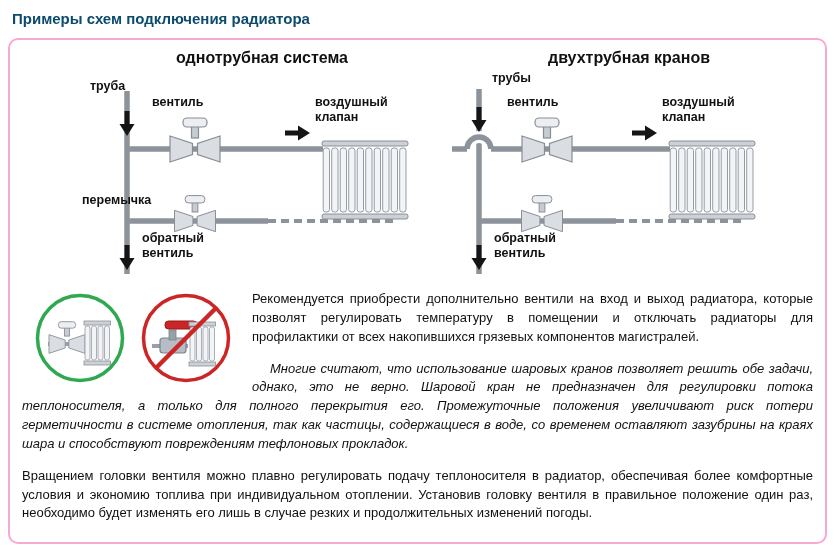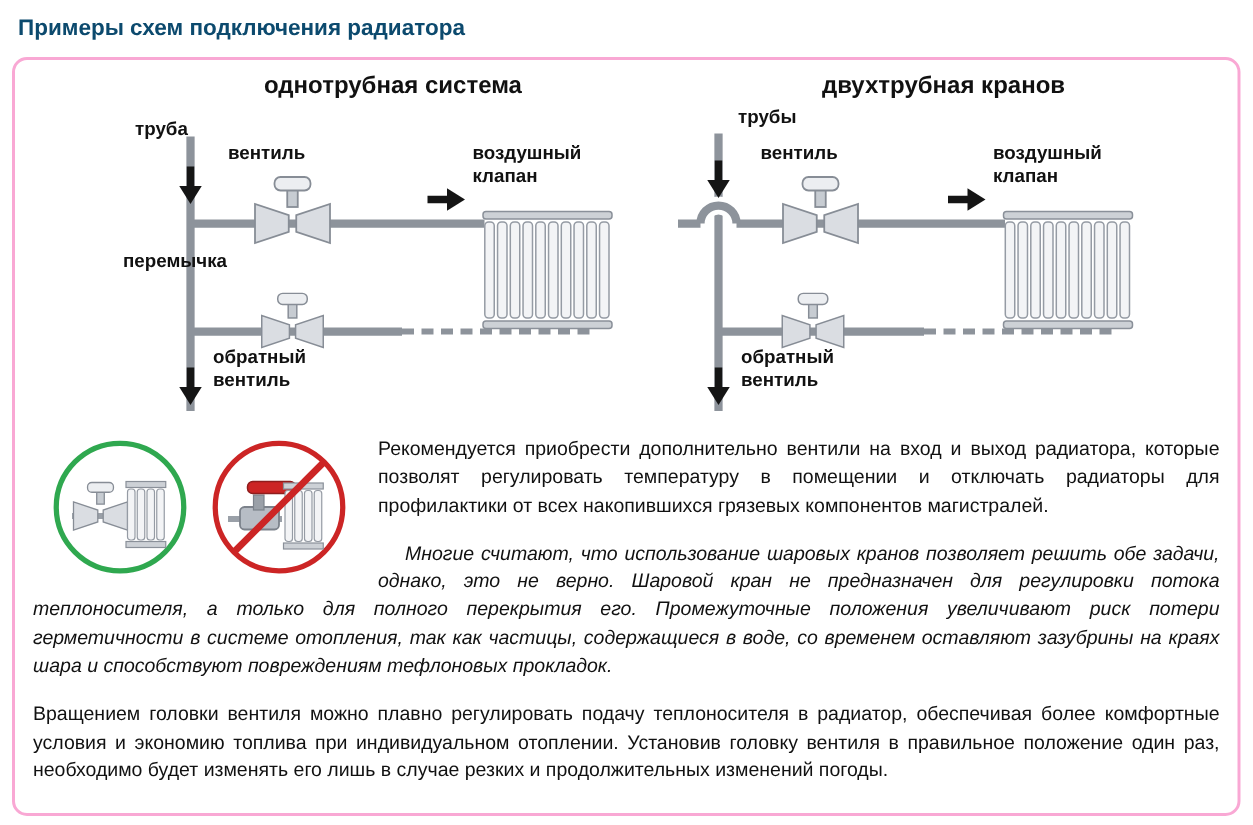--- a/index.html
+++ b/index.html
@@ -85,21 +85,21 @@
             <use href="#radiator" x="240" y="72"></use>
             <use href="#valve" transform="translate(113,80)"></use>
             <use href="#valve" transform="translate(113,152) scale(0.82)"></use>
             <use href="#arrow-down" transform="translate(45,42)"></use>
             <use href="#arrow-down" transform="translate(45,176)"></use>
             <use href="#arrow-right" transform="translate(203,64)"></use>
           </svg>
           <div class="lbl" style="left:8px; top:10px;">труба</div>
           <div class="lbl center" style="left:70px; top:26px; width:80px;">вентиль</div>
           <div class="lbl center" style="left:233px; top:26px; width:100px;">воздушный клапан</div>
-          <div class="lbl" style="left:0px; top:98px;text-align:center;">перемычка</div>
+          <div class="lbl" style="left:0px; top:124px;text-align:center;">перемычка</div>
           <div class="lbl center" style="left:60px; top:162px; width:100px;">обратный вентиль</div>
         </div>
       </div>
 
       <div class="diagram-col col-right">
         <div class="diagram-heading">двухтрубная кранов</div>
         <div class="canvas">
           <svg width="370" height="215" viewBox="0 0 370 215">
             <path d="M35 20 V205" stroke="#8d939b" stroke-width="5.5" fill="none"></path>
             <path d="M23 80 A 12 12 0 0 1 47 80" stroke="#ffffff" stroke-width="12" fill="none"></path>

